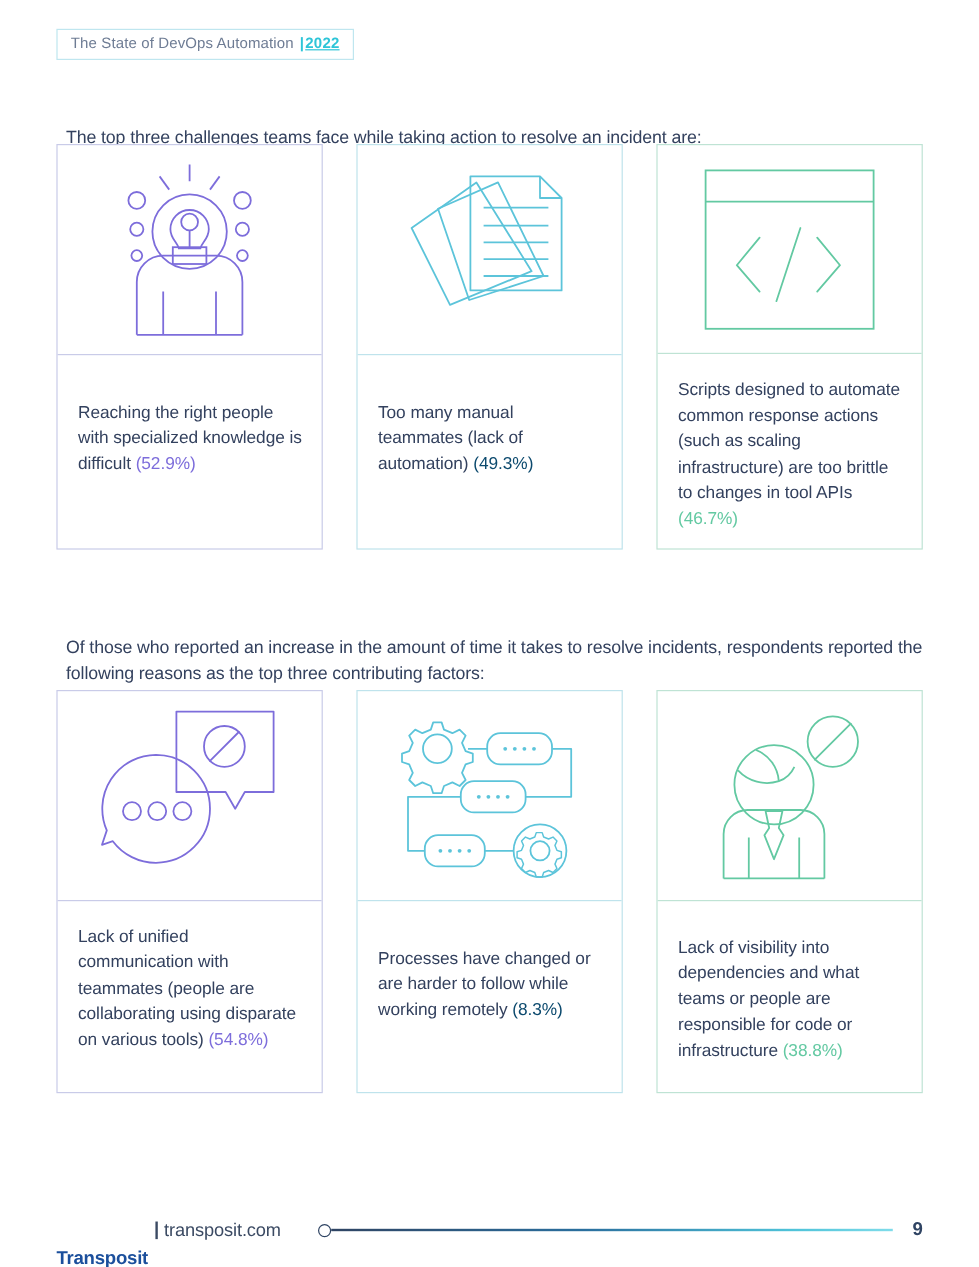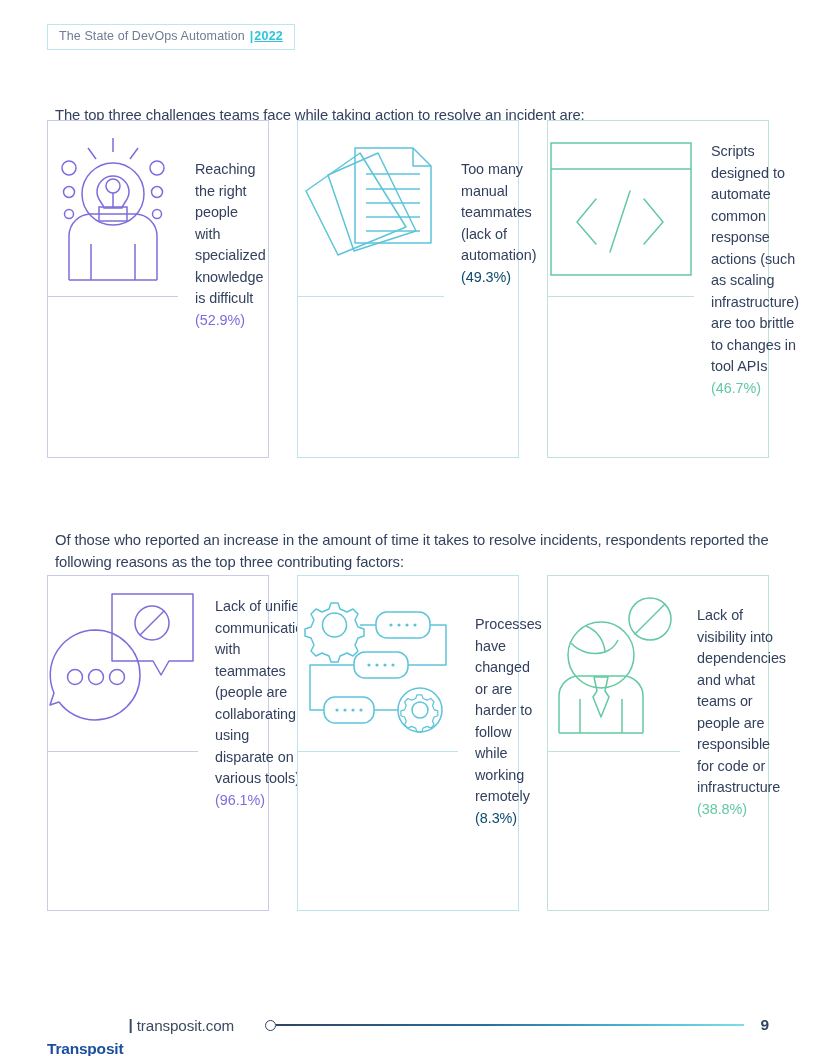--- a/index.html
+++ b/index.html
@@ -69,21 +69,21 @@
     justify-content: space-between;
   }
   #row-1 { top: 120px; }
   #row-2 { top: 575px; }
 
   .card {
     width: 222px;
     box-sizing: border-box;
     background: #ffffff;
     display: flex;
-    flex-direction: row;
+    flex-direction: column;
   }
   .card .icon-box {
     height: 176px;
     display: flex;
     align-items: center;
     justify-content: center;
     box-sizing: border-box;
   }
   .card .text-box {
     box-sizing: border-box;
@@ -292,21 +292,21 @@
           <line x1="92" y1="46" x2="116" y2="22" stroke-linecap="round"></line>
 
           <path d="M47 41 a45 45 0 1 1 0 90 a45 45 0 0 1 -36 -18 l-9 3 l4 -12 a45 45 0 0 1 41 -63z"></path>
           <circle cx="27" cy="88" r="7.5"></circle>
           <circle cx="48" cy="88" r="7.5"></circle>
           <circle cx="69" cy="88" r="7.5"></circle>
         </svg>
       </span>
     </div>
     <div class="text-box">
-      <span>Lack of unified communication with teammates (people are collaborating using disparate on various tools) </span><span class="pct">(96.1%)</span>
+      <span>Lack of unified communication with teammates (people are collaborating using disparate on various tools) </span><span class="pct">(54.8%)</span>
     </div>
   </div>
 
   <div class="card theme-cyan valign-mid">
     <div class="icon-box">
       <span>
         <svg width="160" height="140" viewBox="0 0 160 140" fill="none" stroke="#5cc4da" stroke-width="1.5" stroke-linejoin="round">
 
           <path d="M33 9 l7 0 l2 6 l7 3 l6 -3 l5 5 l-3 6 l3 7 l6 2 l0 7 l-6 2 l-3 7 l3 6 l-5 5 l-6 -3 l-7 3 l-2 6 l-7 0 l-2 -6 l-7 -3 l-6 3 l-5 -5 l3 -6 l-3 -7 l-6 -2 l0 -7 l6 -2 l3 -7 l-3 -6 l5 -5 l6 3 l7 -3 z"></path>
           <circle cx="36.5" cy="31" r="12"></circle>

